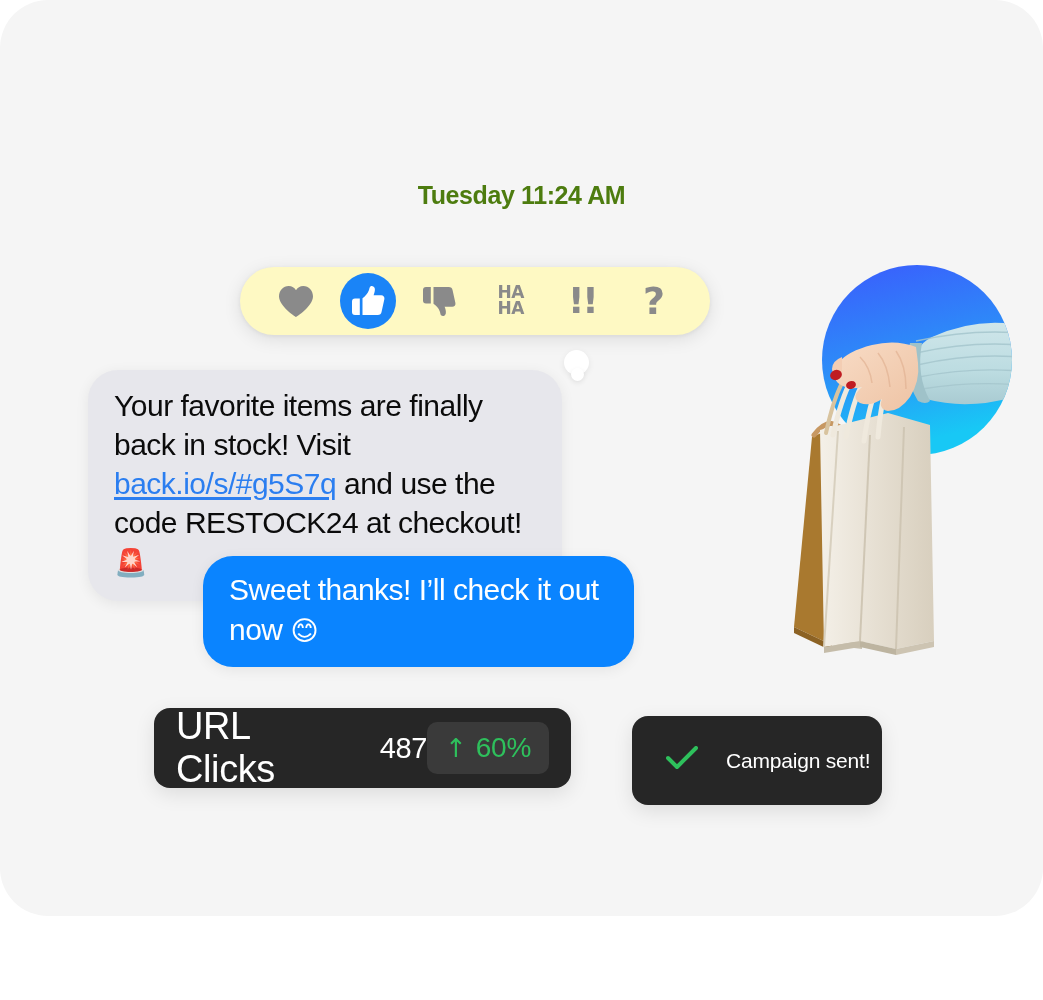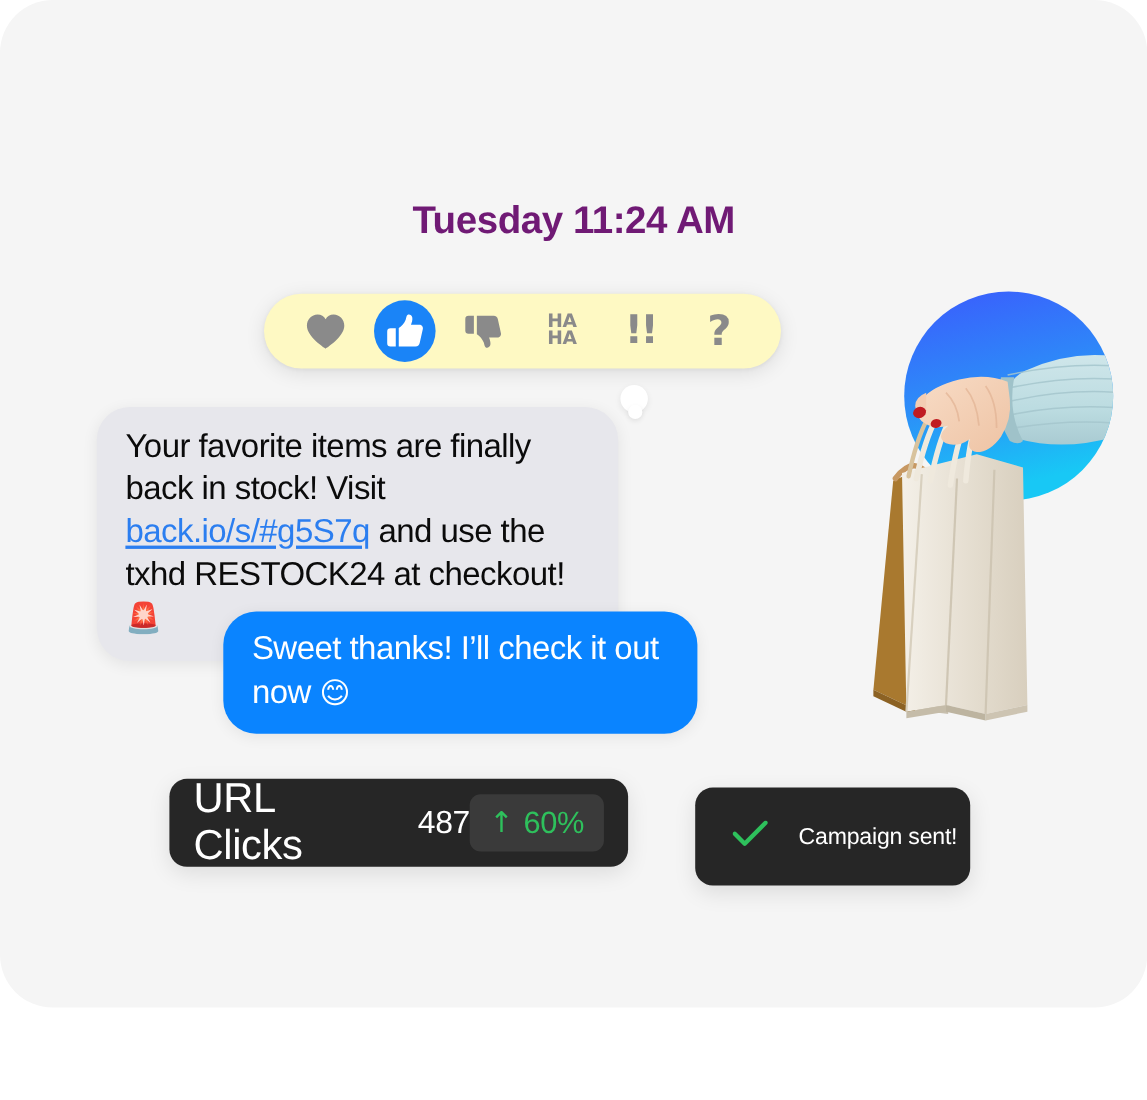--- a/index.html
+++ b/index.html
@@ -32,24 +32,24 @@
     overflow: hidden;
   }
 
   
   .timestamp {
     position: absolute;
     left: 0;
     top: 181px;
     width: 1043px;
     text-align: center;
-    font-size: 35px;
+    font-size: 25px;
     font-weight: 700;
     letter-spacing: -0.4px;
-    color: #701a75;
+    color: #4d7c0f;
   }
 
   
   .reaction-bar {
     position: absolute;
     left: 240px;
     top: 267px;
     width: 470px;
     height: 68px;
     background: #fef9c3;
@@ -338,21 +338,21 @@
       <div class="reaction">
         <span class="qmark">?</span>
       </div>
     </div>
 
     <div class="tail-dot-big"></div>
     <div class="tail-dot-small"></div>
 
     <div class="bubble-in-tail"></div>
     <div class="bubble-in">
-      <span>Your favorite items are finally back in stock! Visit </span><a class="link" href="#">back.io/s/#g5S7q</a><span> and use the txhd RESTOCK24 at checkout! </span><span class="emoji">🚨</span>
+      <span>Your favorite items are finally back in stock! Visit </span><a class="link" href="#">back.io/s/#g5S7q</a><span> and use the code RESTOCK24 at checkout! </span><span class="emoji">🚨</span>
     </div>
 
     <div class="bubble-out-tail"></div>
     <div class="bubble-out">
       <span>Sweet thanks! I’ll check it out now </span><span class="emoji">😊</span>
     </div>
 
     <div class="photo">
       <svg width="300" height="420" viewBox="0 0 300 420" aria-hidden="true">
         <defs>

